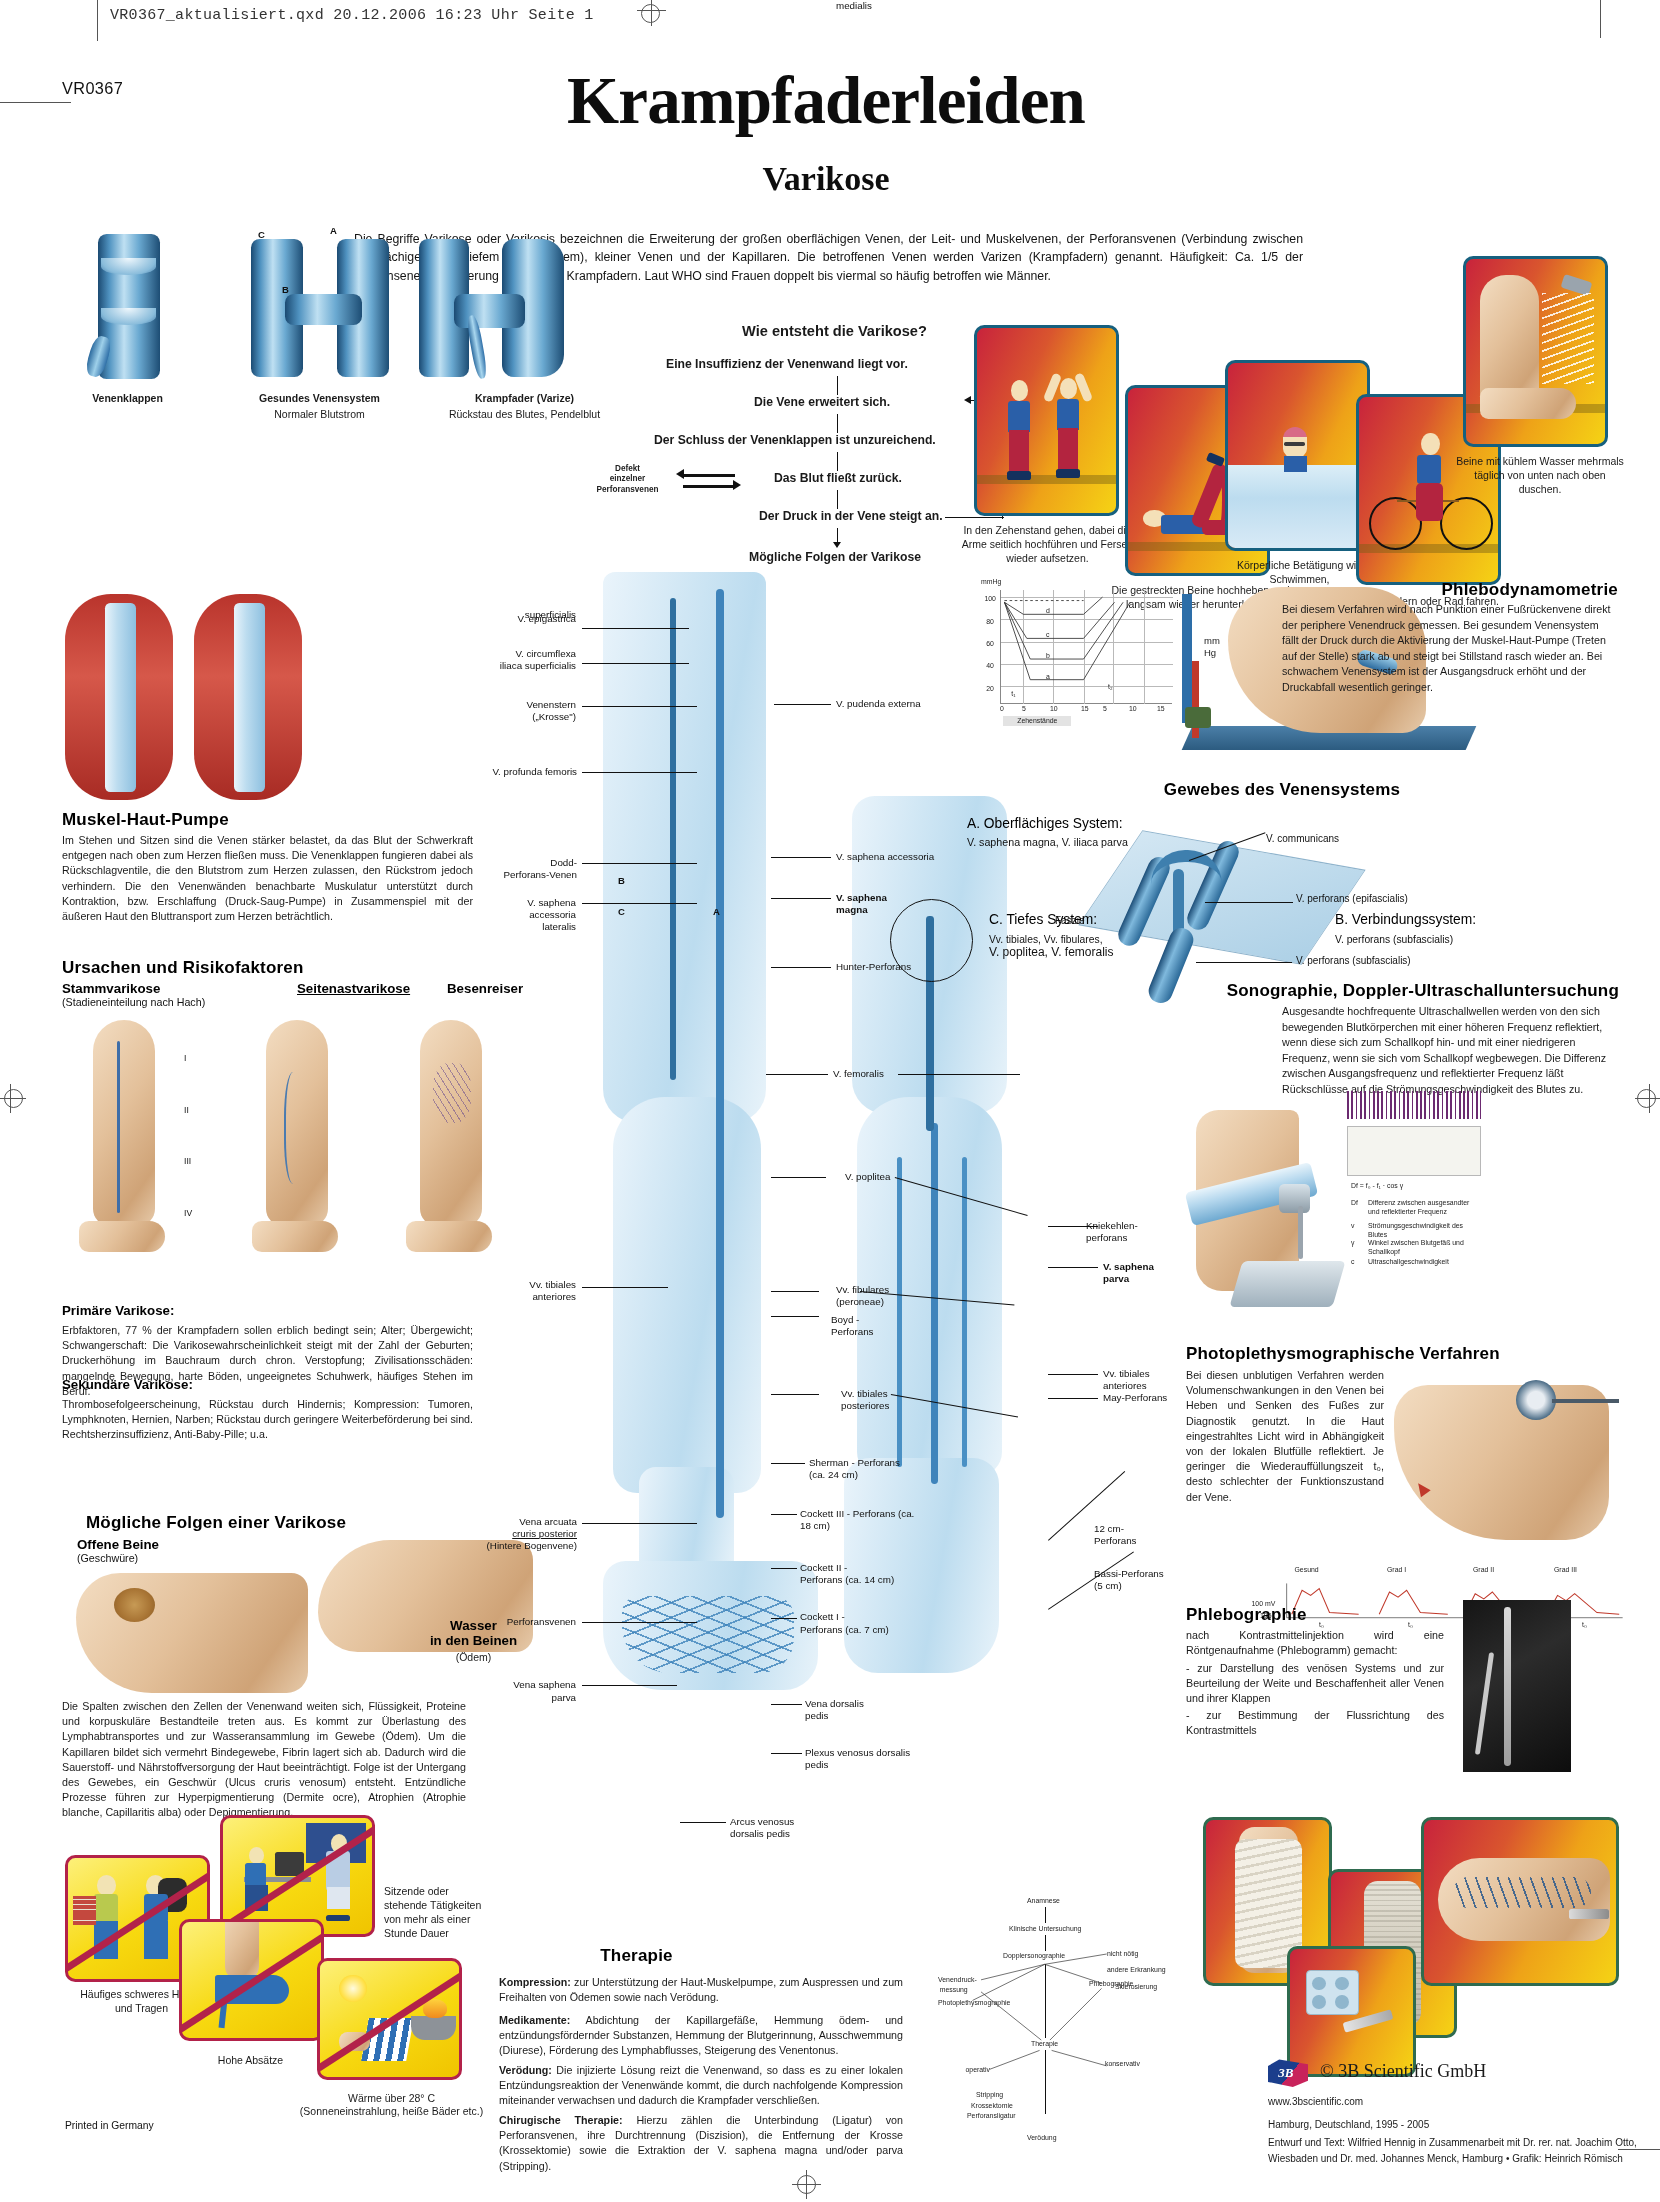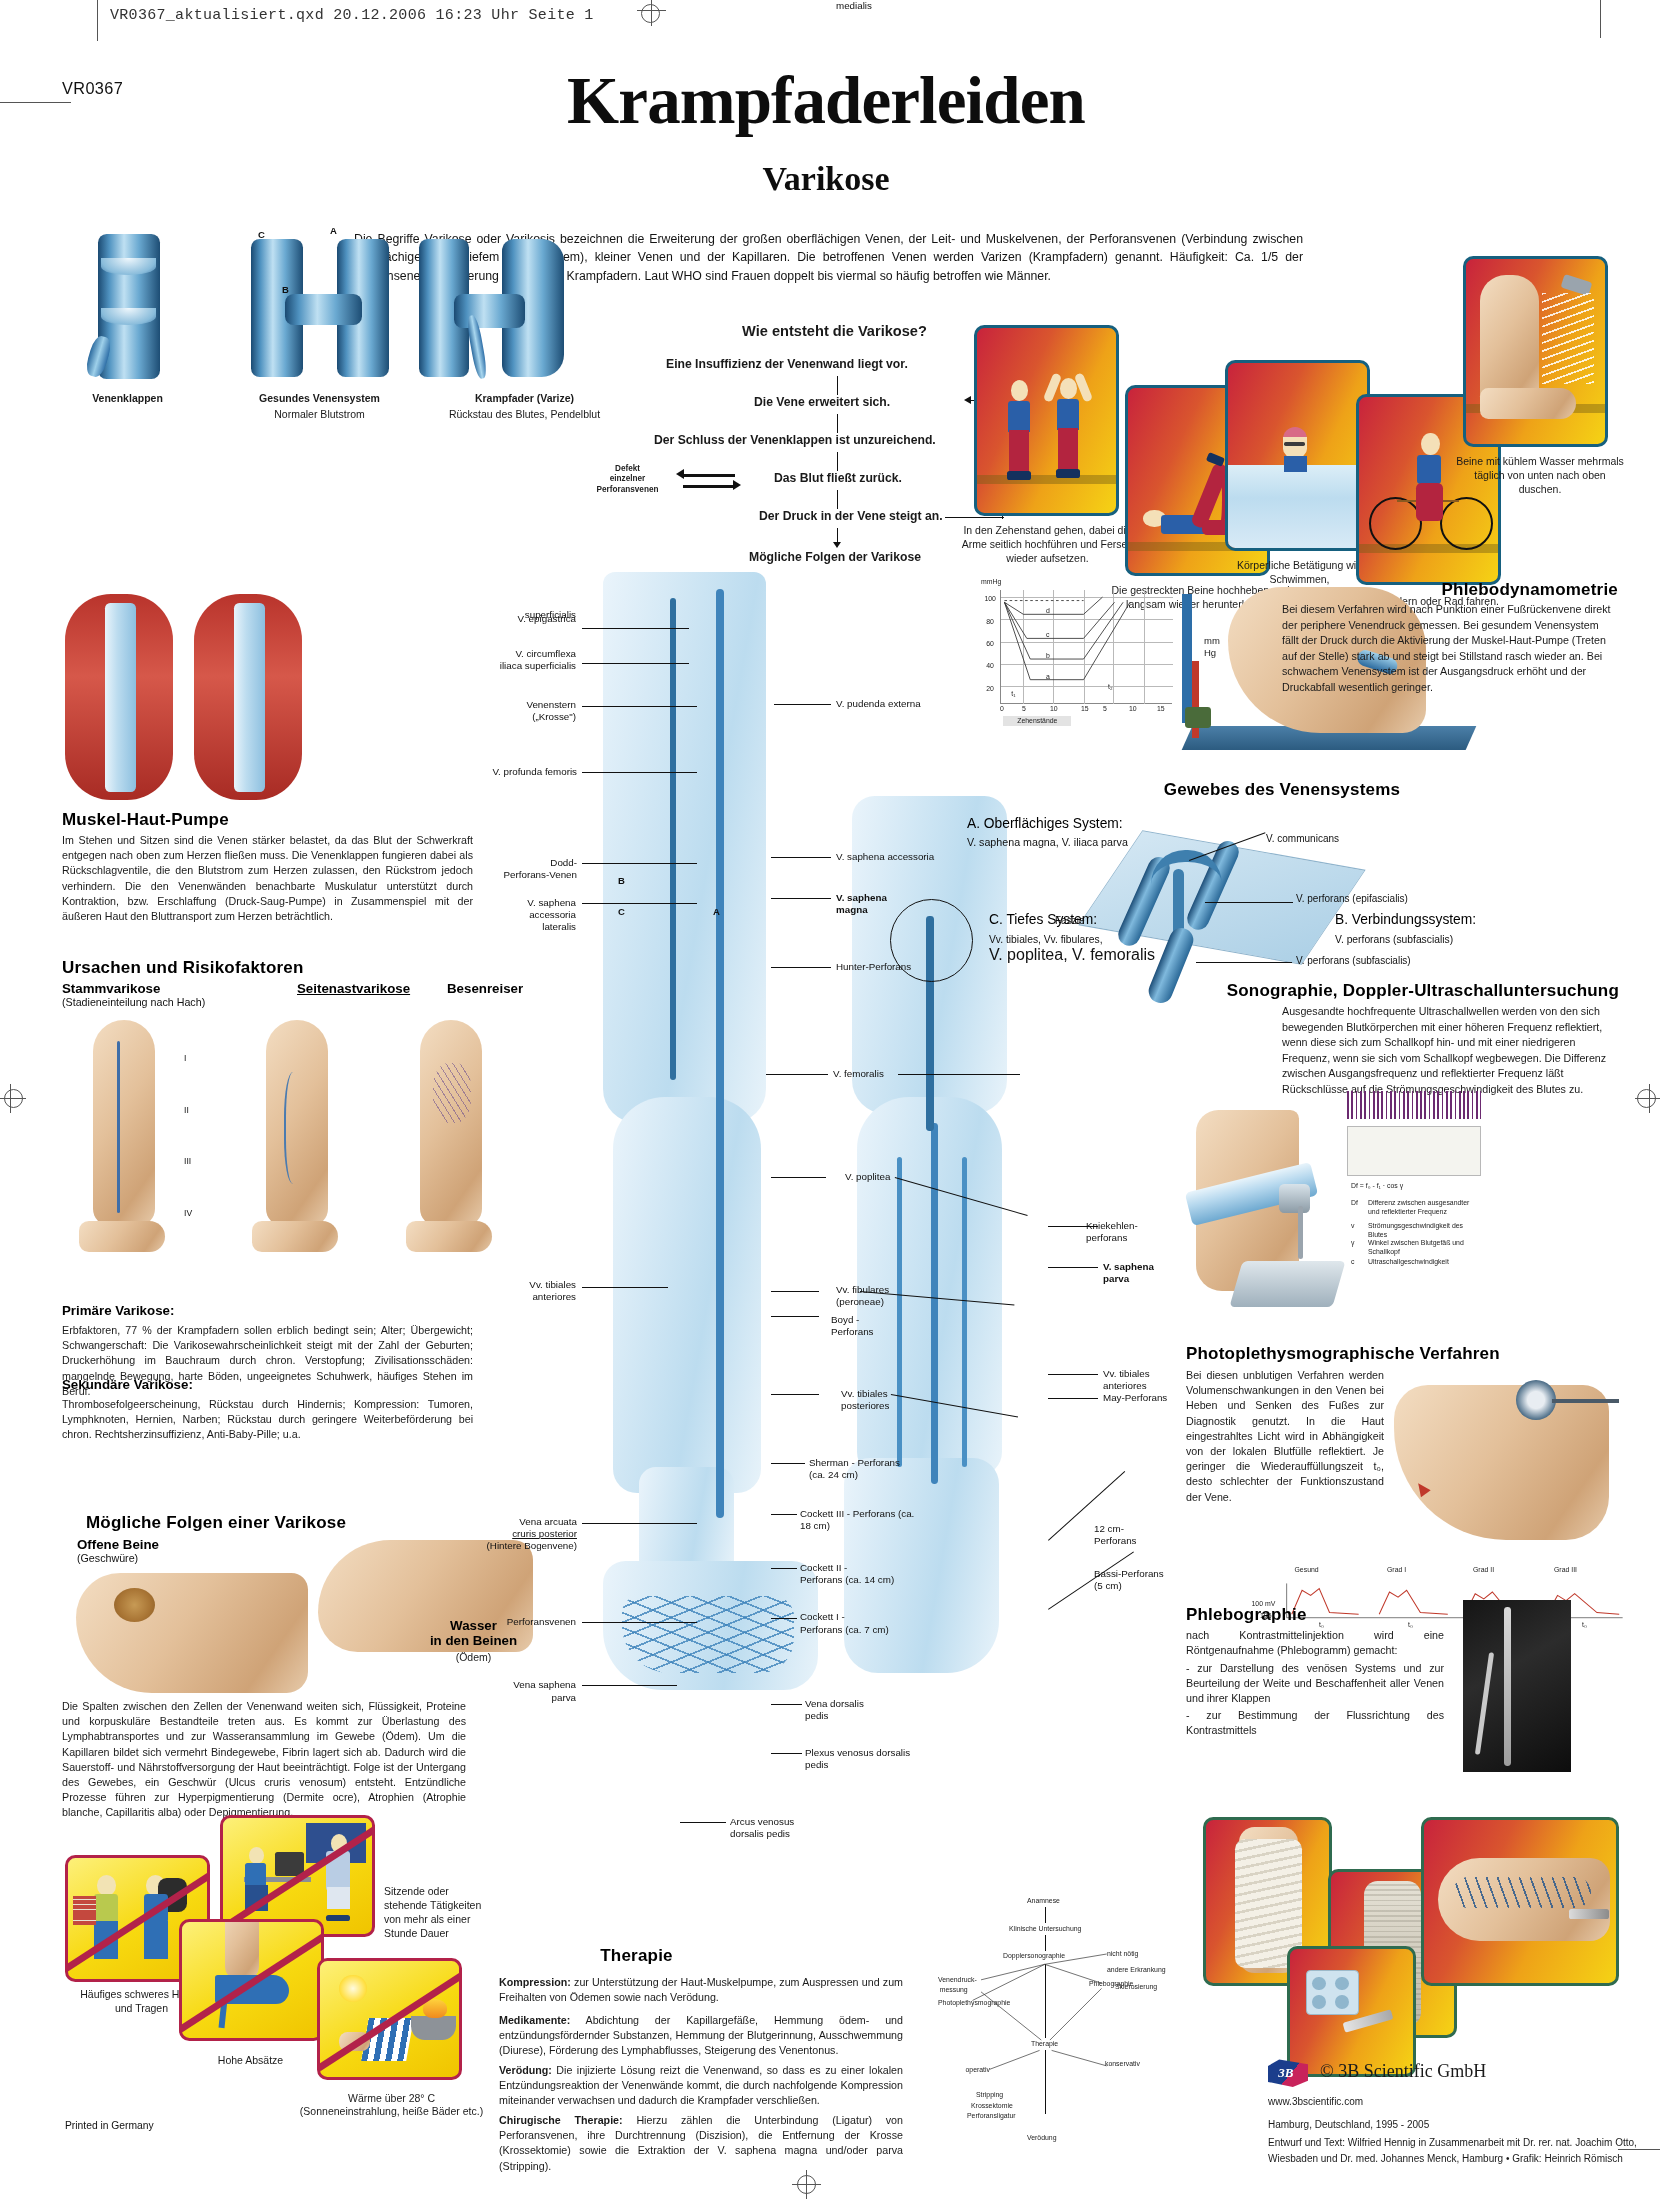--- a/index.html
+++ b/index.html
@@ -289,21 +289,21 @@
 
 <div class="abs" style="left:404px;top:1020px;width:103px;height:241px;">
   <div class="abs skintone" style="left:15.5px;top:0;width:62px;height:206px;border-radius:31px 31px 17px 17px;"></div>
   <div class="abs skintone" style="left:1.7px;top:201px;width:86px;height:31px;border-radius:12px 19px 19px 12px;"></div>
   <div class="abs" style="left:29px;top:43px;width:38px;height:60px;background:repeating-linear-gradient(58deg,rgba(90,60,140,.5) 0 0.9px,transparent 0.9px 6px);border-radius:40%;"></div>
 </div>
 
 <h3 class="abs sub" style="left:62px;top:1303px;">Primäre Varikose:</h3>
 <div class="abs body-t" style="left:62px;top:1323px;width:411px;">Erbfaktoren, 77 % der Krampfadern sollen erblich bedingt sein; Alter; Übergewicht; Schwangerschaft: Die Varikosewahrscheinlichkeit steigt mit der Zahl der Geburten; Druckerhöhung im Bauchraum durch chron. Verstopfung; Zivilisationsschäden: mangelnde Bewegung, harte Böden, ungeeignetes Schuhwerk, häufiges Stehen im Beruf.</div>
 <h3 class="abs sub" style="left:62px;top:1377px;">Sekundäre Varikose:</h3>
-<div class="abs body-t" style="left:62px;top:1397px;width:411px;">Thrombosefolgeerscheinung, Rückstau durch Hindernis; Kompression: Tumoren, Lymphknoten, Hernien, Narben; Rückstau durch geringere Weiterbeförderung bei chron. Rechtsherzinsuffizienz, Anti-Baby-Pille; u.a.</div>
+<div class="abs body-t" style="left:62px;top:1397px;width:411px;">Thrombosefolgeerscheinung, Rückstau durch Hindernis; Kompression: Tumoren, Lymphknoten, Hernien, Narben; Rückstau durch geringere Weiterbeförderung bei sind. Rechtsherzinsuffizienz, Anti-Baby-Pille; u.a.</div>
 
 <h2 class="abs sec" style="left:86px;top:1513px;width:447px;">Mögliche Folgen einer Varikose</h2>
 <h3 class="abs sub" style="left:77px;top:1537px;">Offene Beine</h3>
 <div class="abs lbl" style="left:77px;top:1552px;font-size:10.7px;">(Geschwüre)</div>
 
 <div class="abs" style="left:76px;top:1566px;width:232px;height:138px;">
   <div class="abs skintone" style="left:0;top:6.9px;width:232px;height:120px;border-radius:60px 22.4px 29px 103px;"></div>
   <div class="abs" style="left:38px;top:22.4px;width:41px;height:34px;border-radius:50%;background:radial-gradient(circle,#c79a55,#a87434 60%,#8a5c26);"></div>
 </div>
 
@@ -595,21 +595,21 @@
   <div class="abs" style="left:122px;top:29px;width:22.4px;height:95px;background:linear-gradient(90deg,#1d4e78,#7fb9dd 40%,#2a6897);border-radius:11.2px;transform:rotate(24deg);"></div>
   <div class="abs" style="left:71px;top:41px;width:71px;height:34px;border-top:12px solid #3e7fae;border-radius:34px 34px 0 0;"></div>
   <div class="abs" style="left:93px;top:60px;width:11.2px;height:83px;background:#3e7fae;border-radius:5.2px;"></div>
   <div class="abs" style="left:79px;top:117px;width:24px;height:79px;background:linear-gradient(90deg,#1d4e78,#7fb9dd 40%,#2a6897);border-radius:12px;transform:rotate(22deg);"></div>
 </div>
 
 <h3 class="abs sub" style="left:967px;top:816px;width:284px;font-weight:normal;font-size:13.8px;">A. Oberflächiges System:</h3>
 <div class="abs lbl" style="left:967px;top:836px;width:284px;font-size:10.7px;">V. saphena magna, V. iliaca parva</div>
 <h3 class="abs sub" style="left:989px;top:912px;width:258px;font-weight:normal;font-size:13.8px;">C. Tiefes System:</h3>
 <div class="abs lbl" style="left:989px;top:933px;width:258px;font-size:10.3px;">Vv. tibiales, Vv. fibulares,</div>
-<div class="abs lbl" style="left:989px;top:945px;width:258px;font-size:16px;">V. poplitea, V. femoralis</div>
+<div class="abs lbl" style="left:989px;top:945px;width:258px;font-size:12px;">V. poplitea, V. femoralis</div>
 <h3 class="abs sub" style="left:1335px;top:912px;width:284px;font-weight:normal;font-size:13.8px;">B. Verbindungssystem:</h3>
 <div class="abs lbl" style="left:1335px;top:933px;width:284px;font-size:10.3px;">V. perforans (subfascialis)</div>
 
 <div class="abs lbl" style="left:1266px;top:833px;width:172px;font-size:10px;">V. communicans</div>
 <div class="lead-d" style="left:1189px;top:860px;width:81px;transform:rotate(-20deg);"></div>
 <div class="abs lbl" style="left:1055px;top:915px;width:77px;font-size:10px;">Faszie</div>
 <div class="abs lbl" style="left:1296px;top:893px;width:206px;font-size:10px;">V. perforans (epifascialis)</div>
 <div class="lead" style="left:1205px;top:902px;width:88px;"></div>
 <div class="abs lbl" style="left:1296px;top:955px;width:206px;font-size:10px;">V. perforans (subfascialis)</div>
 <div class="lead" style="left:1196px;top:962px;width:96px;"></div>

